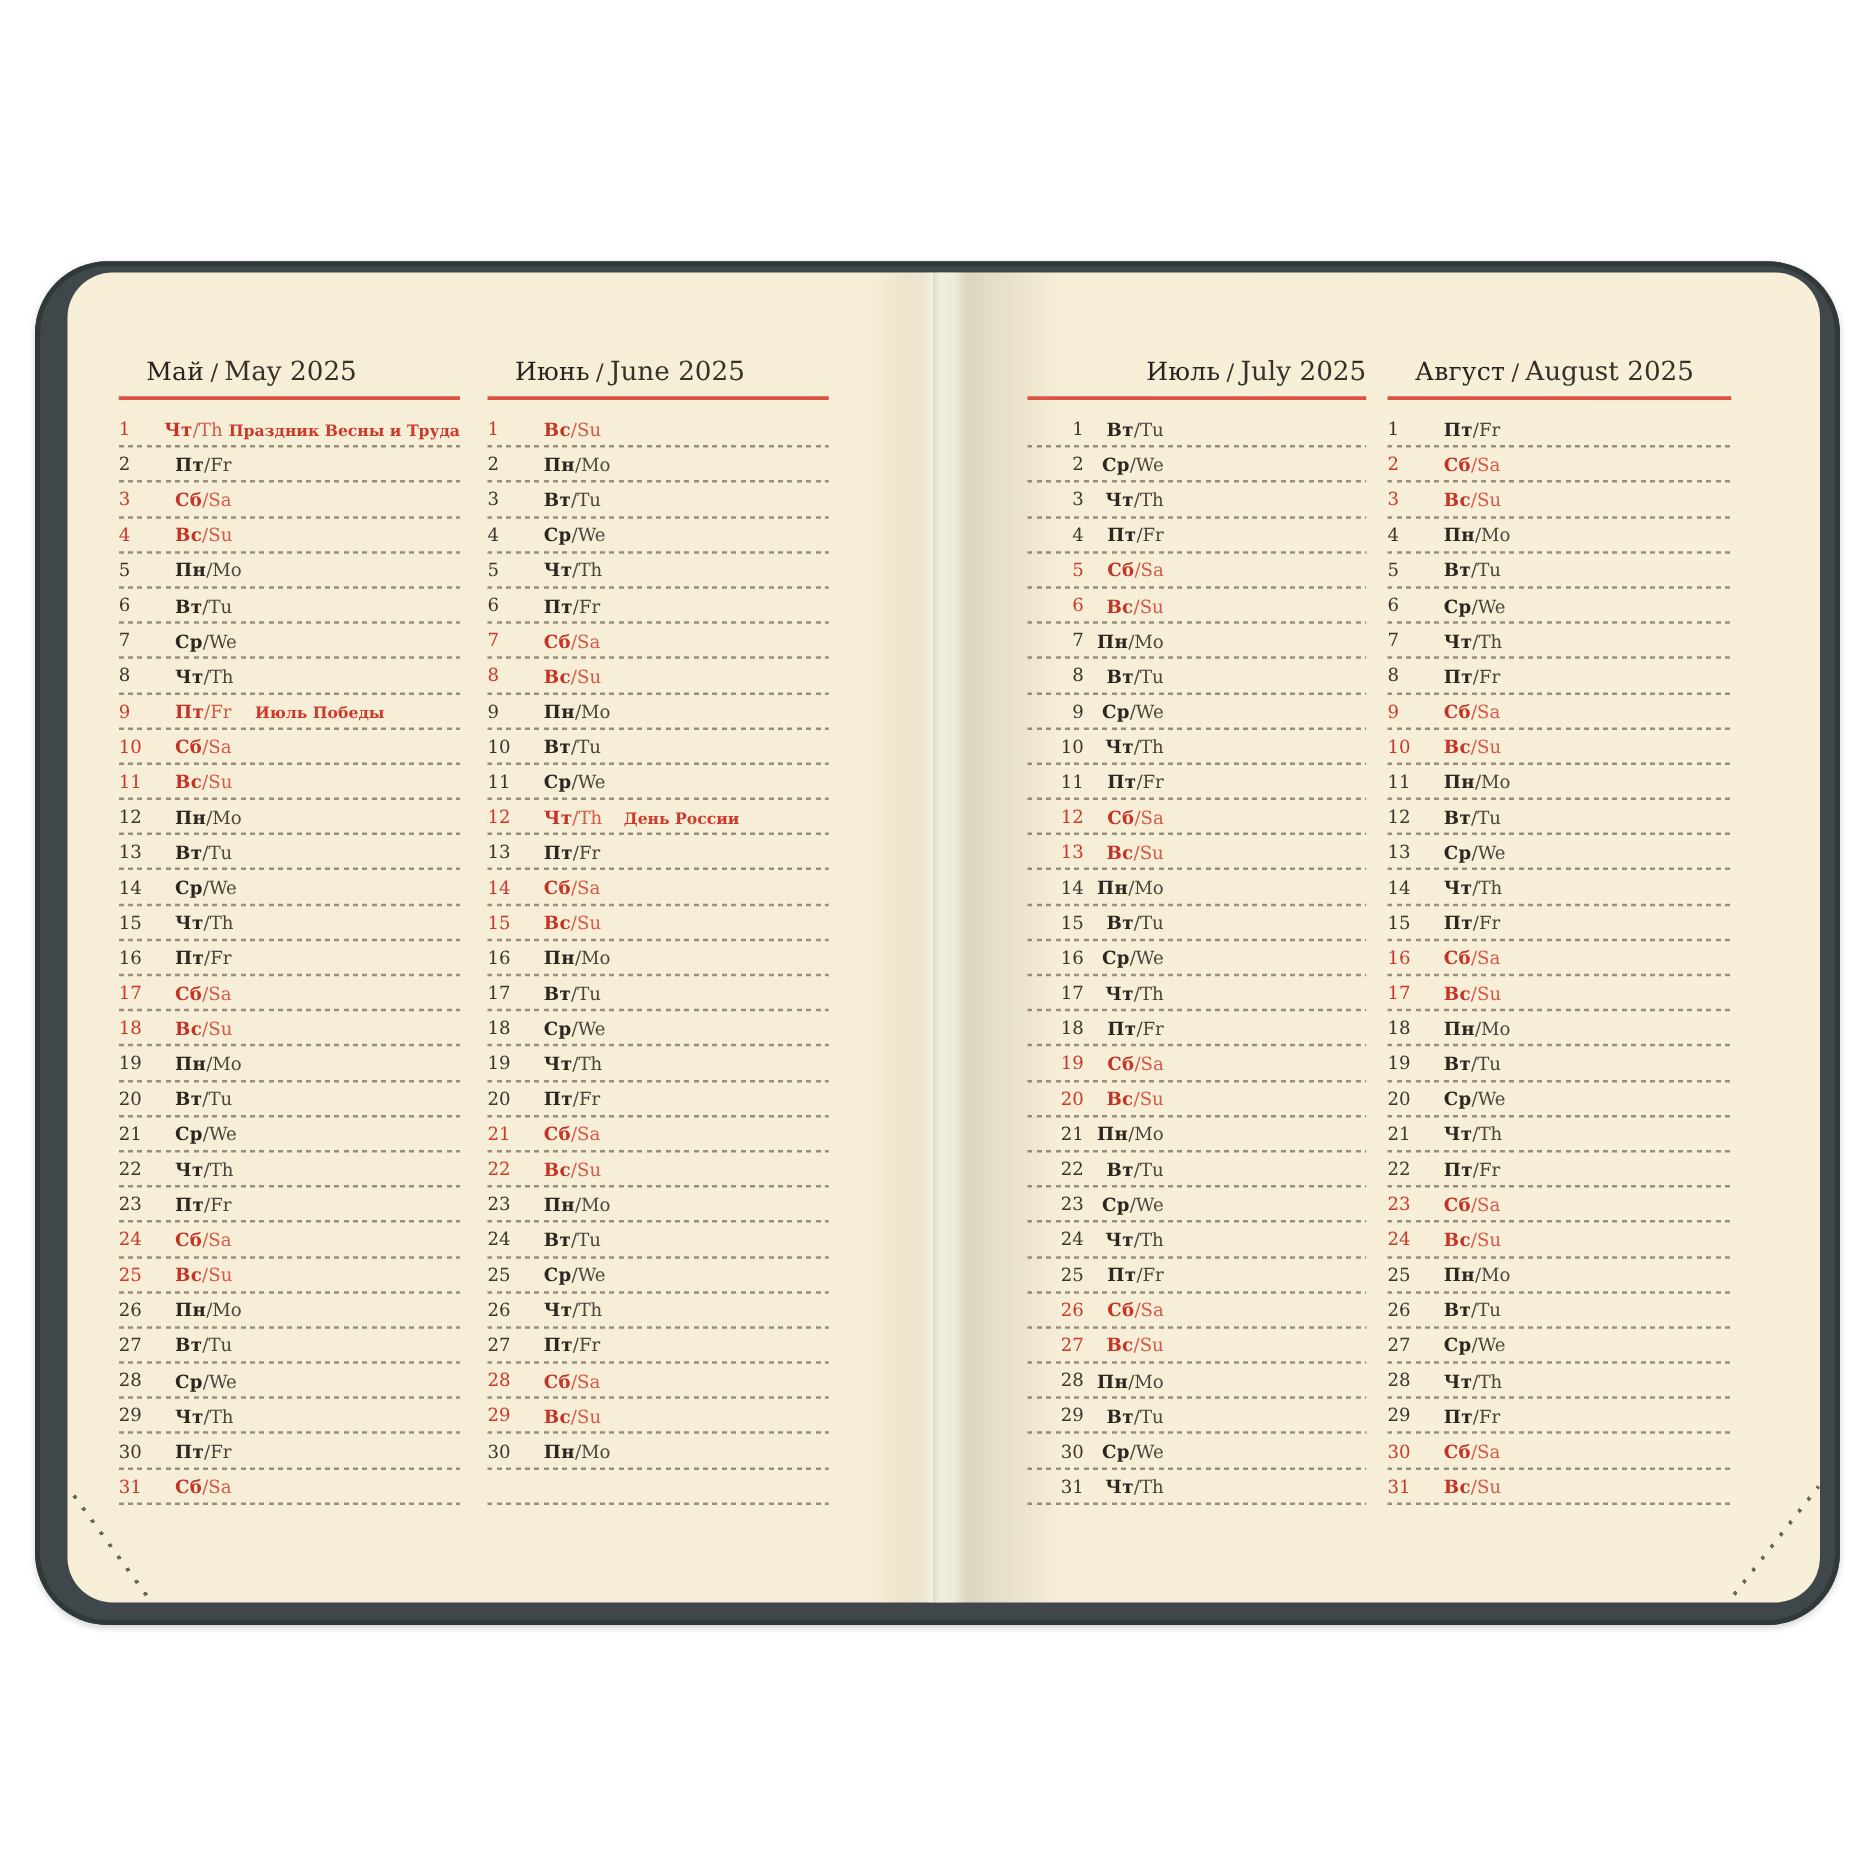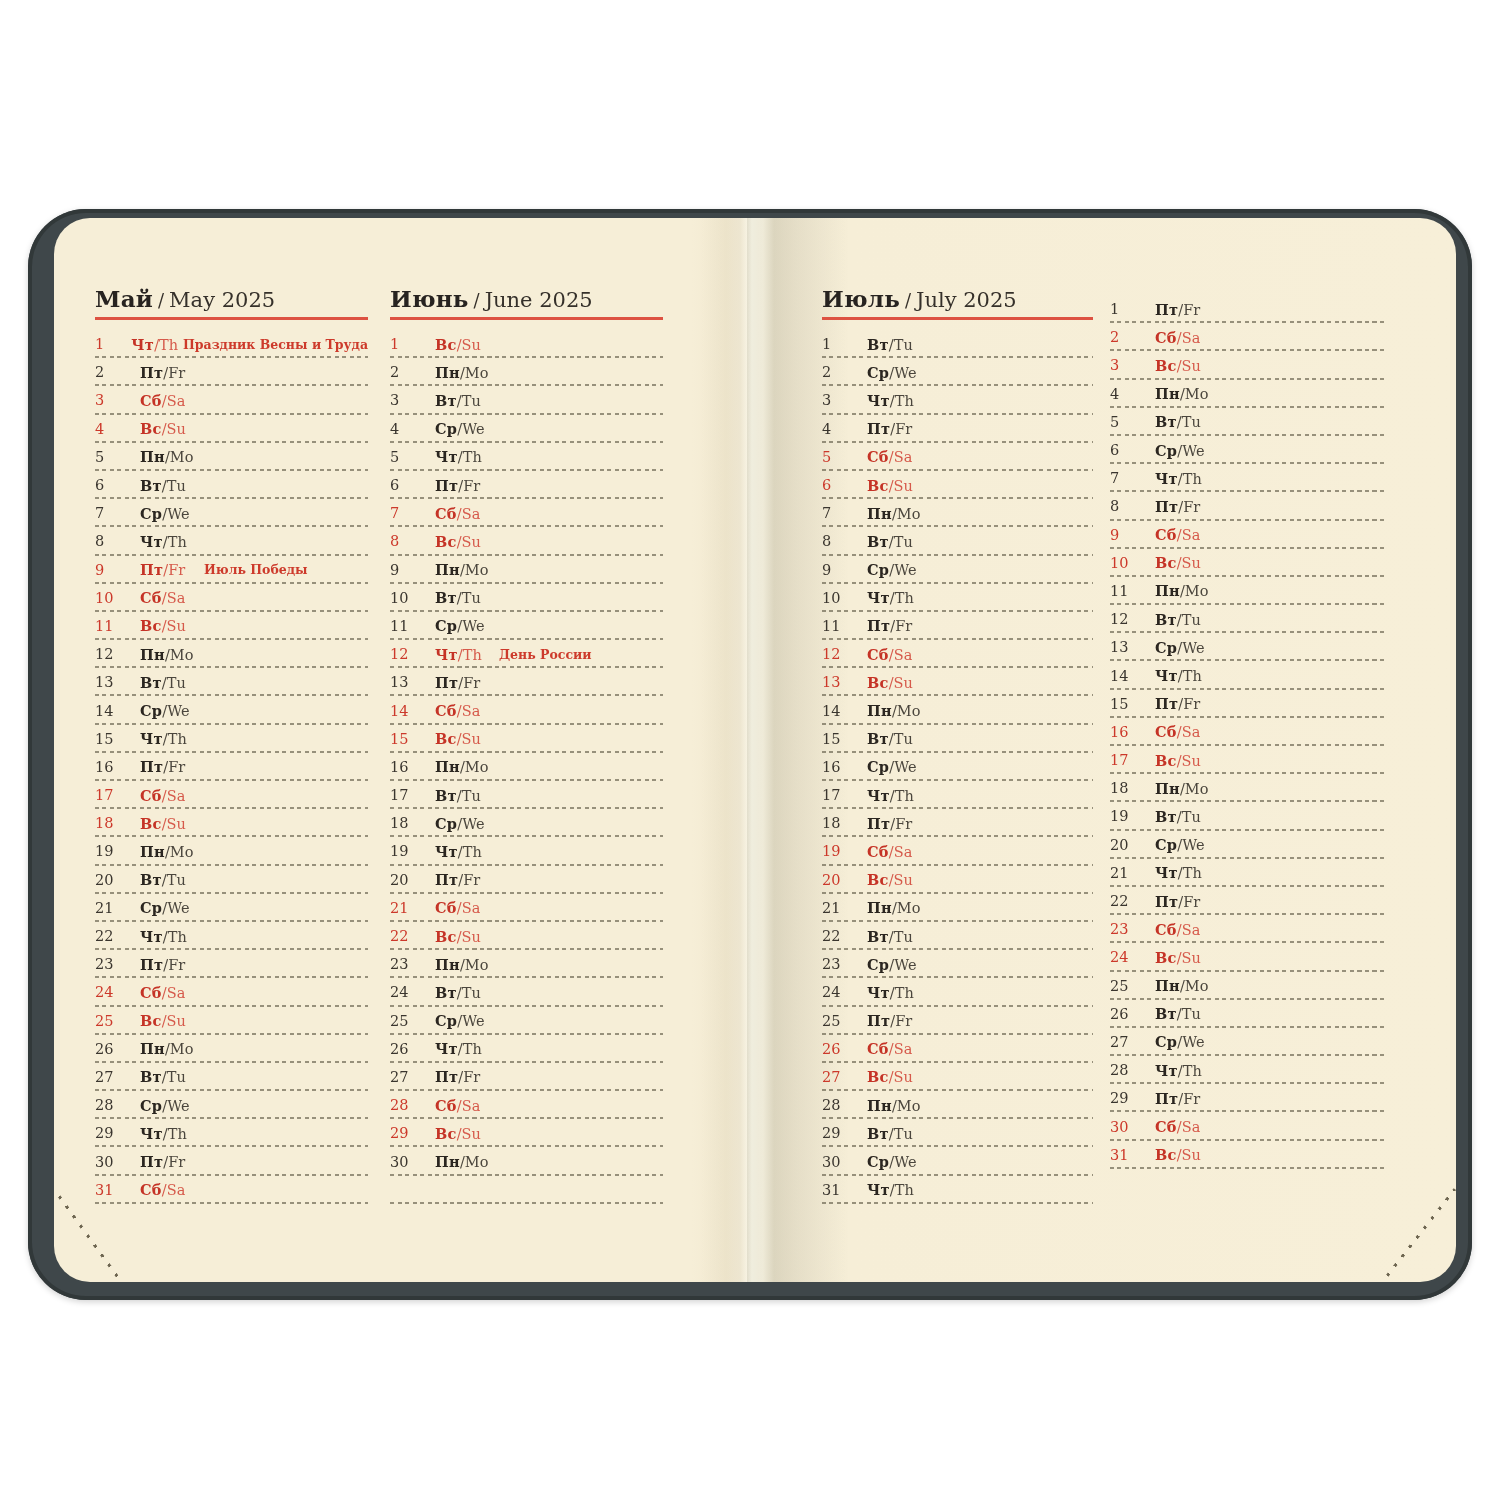--- a/index.html
+++ b/index.html
@@ -25,21 +25,21 @@
 
   
   .stitch{position:absolute;height:3px;
       background:repeating-linear-gradient(90deg,#6d6550 0 3px,rgba(0,0,0,0) 3px 12px);}
   .stitch-left{left:38px;top:1236px;width:102px;transform:rotate(54deg);}
   .stitch-right{left:1366px;top:1231px;width:110px;transform:rotate(-52deg);}
 
   
   .month{position:absolute;top:285px;}
   .mh{border-bottom:3px solid #dd5242;padding-bottom:8px;height:24px;white-space:nowrap;}
-  .mh-ru{font-weight:bold;font-size:23px;color:#272320;letter-spacing:.2px;}
+  .mh-ru{font-weight:normal;font-size:20px;color:#272320;letter-spacing:.2px;margin-left:22px;}
   .mh-sep{font-size:18px;color:#35302a;margin:0 5px;}
   .mh-en{font-size:21px;color:#35302a;}
   .rows{margin-top:10px;}
   .slot{position:relative;height:28.2px;display:flex;align-items:center;}
   .slot::after{content:"";position:absolute;left:0;right:0;bottom:0;height:2px;
       background:repeating-linear-gradient(90deg,rgba(92,86,66,.62) 0 4px,rgba(92,86,66,0) 4px 7.5px);}
   .num{width:45px;font-size:14.5px;color:#3a352e;}
   .dn{width:64px;font-size:14.5px;white-space:nowrap;}
   .dn b{font-weight:bold;color:#2b2620;letter-spacing:.3px;}
   .dn .en{color:#4b463d;}
@@ -316,21 +316,21 @@
           <span class="dn"><b>Вс</b><span class="en">/Su</span></span>
         </div>
         <div class="slot">
           <span class="num">30</span>
           <span class="dn"><b>Пн</b><span class="en">/Mo</span></span>
         </div>
         <div class="slot"></div>
       </div>
   </section>
 
-  <section class="month" style="left:822px;width:271px;">
+  <section class="month" style="left:822px;width:271px;text-align:right;">
     <header class="mh">
       <span class="mh-ru">Июль</span><span class="mh-sep">/</span><span class="mh-en">July 2025</span>
     </header>
     <div class="rows">
         <div class="slot">
           <span class="num">1</span>
           <span class="dn"><b>Вт</b><span class="en">/Tu</span></span>
         </div>
         <div class="slot">
           <span class="num">2</span>
@@ -449,20 +449,23 @@
           <span class="dn"><b>Ср</b><span class="en">/We</span></span>
         </div>
         <div class="slot">
           <span class="num">31</span>
           <span class="dn"><b>Чт</b><span class="en">/Th</span></span>
         </div>
       </div>
   </section>
 
   <section class="month" style="left:1110px;width:275px;">
+    <header class="mh">
+      <span class="mh-ru">Август</span><span class="mh-sep">/</span><span class="mh-en">August 2025</span>
+    </header>
     <div class="rows">
         <div class="slot">
           <span class="num">1</span>
           <span class="dn"><b>Пт</b><span class="en">/Fr</span></span>
         </div>
         <div class="slot red">
           <span class="num">2</span>
           <span class="dn"><b>Сб</b><span class="en">/Sa</span></span>
         </div>
         <div class="slot red">

